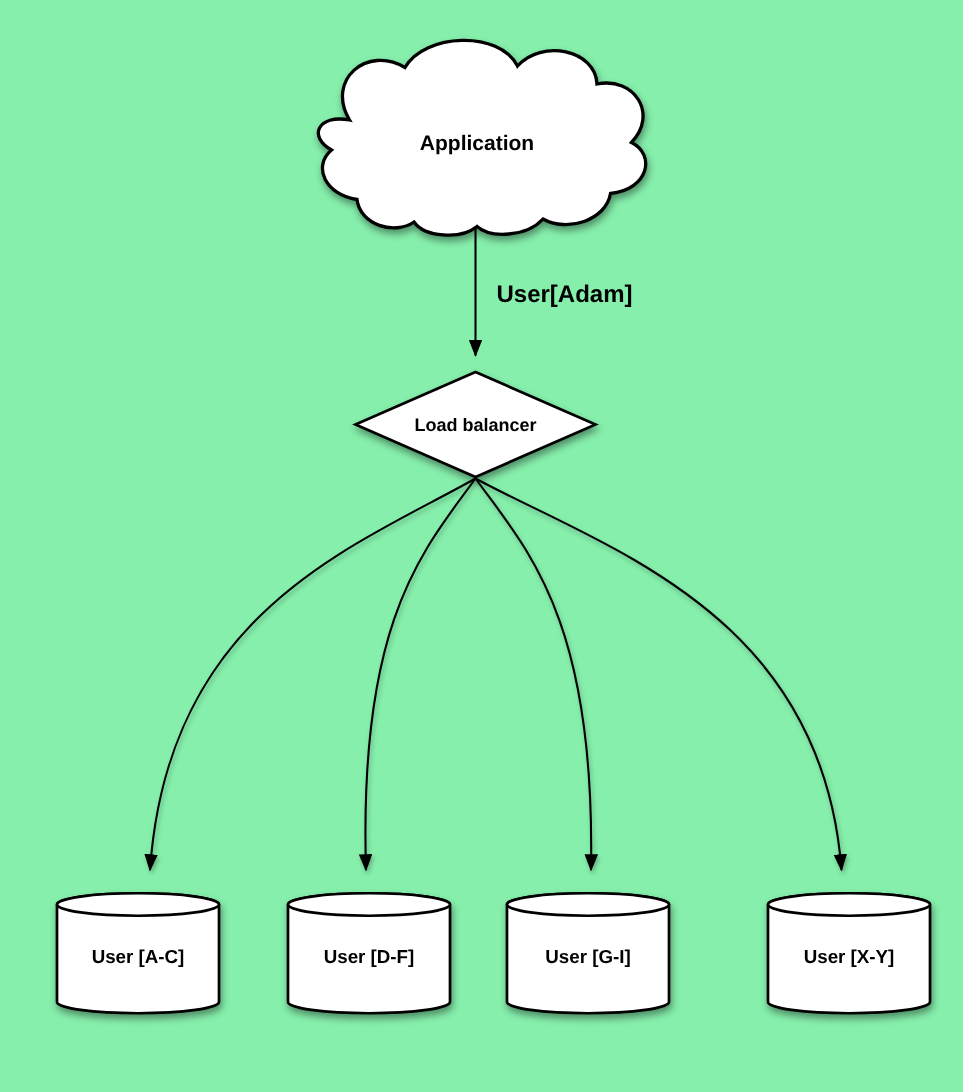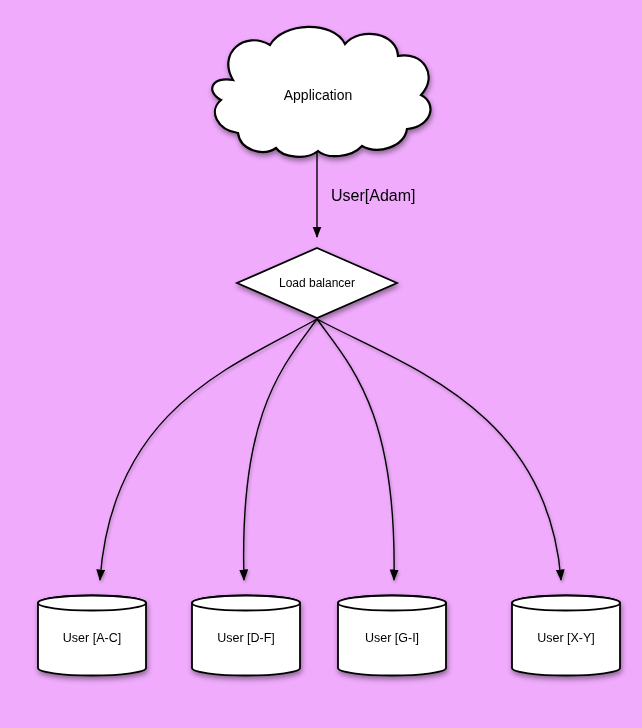--- a/index.html
+++ b/index.html
@@ -5,22 +5,23 @@
   html, body {
     margin: 0;
     padding: 0;
     background: #ffffff;
     font-family: "Liberation Sans", sans-serif;
   }
   .canvas {
     position: relative;
     width: 642px;
     height: 728px;
-    background: #f0abfc;
+    background: #86efac;
     overflow: hidden;
+    font-weight: bold;
   }
   svg { display: block; }
   .shape {
     fill: #ffffff;
     stroke: #000000;
   }
   .node-shadow   { filter: drop-shadow(1px 3px 2.5px rgba(0,0,0,0.40)); }
   .edge-shadow   { filter: drop-shadow(1px 2px 1.5px rgba(0,0,0,0.28)); }
   .edge {
     fill: none;

